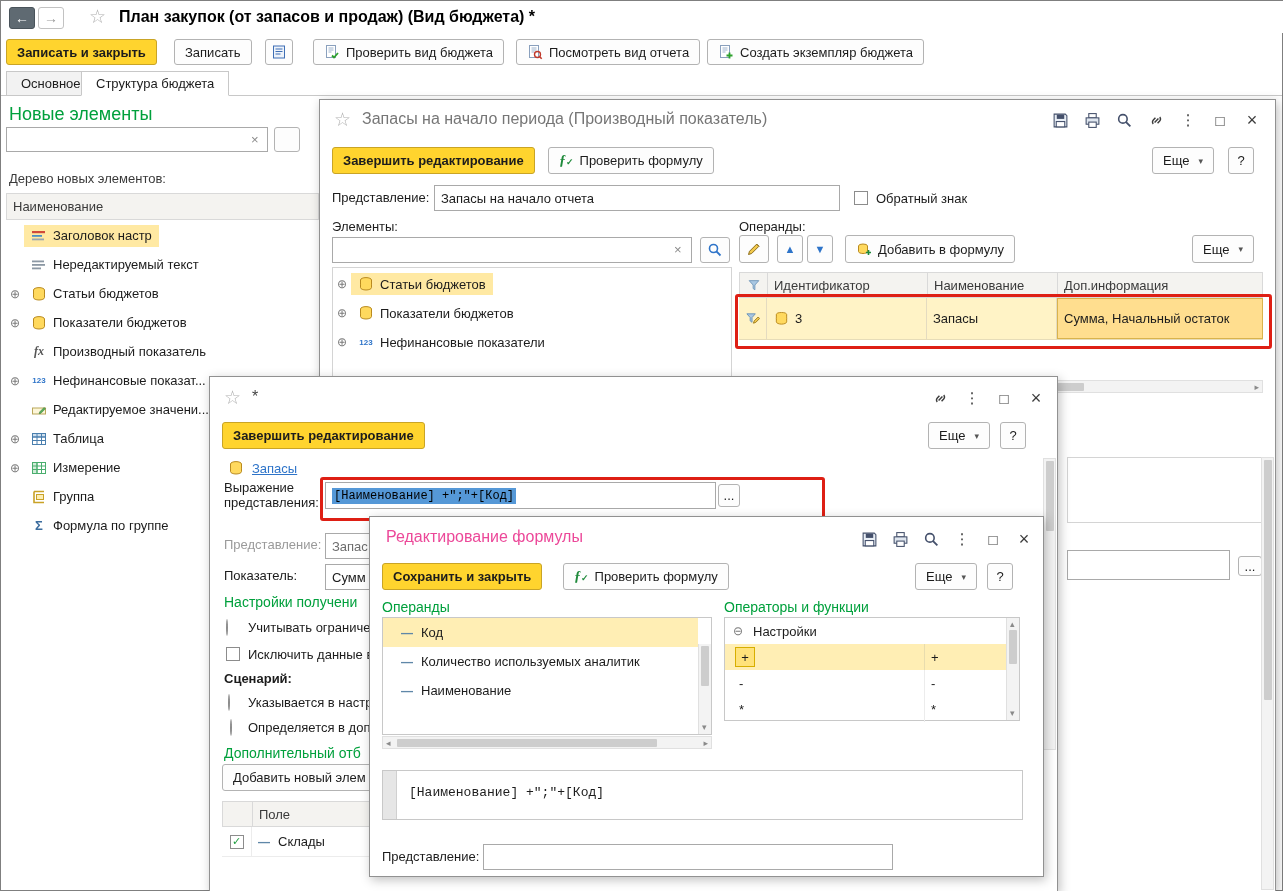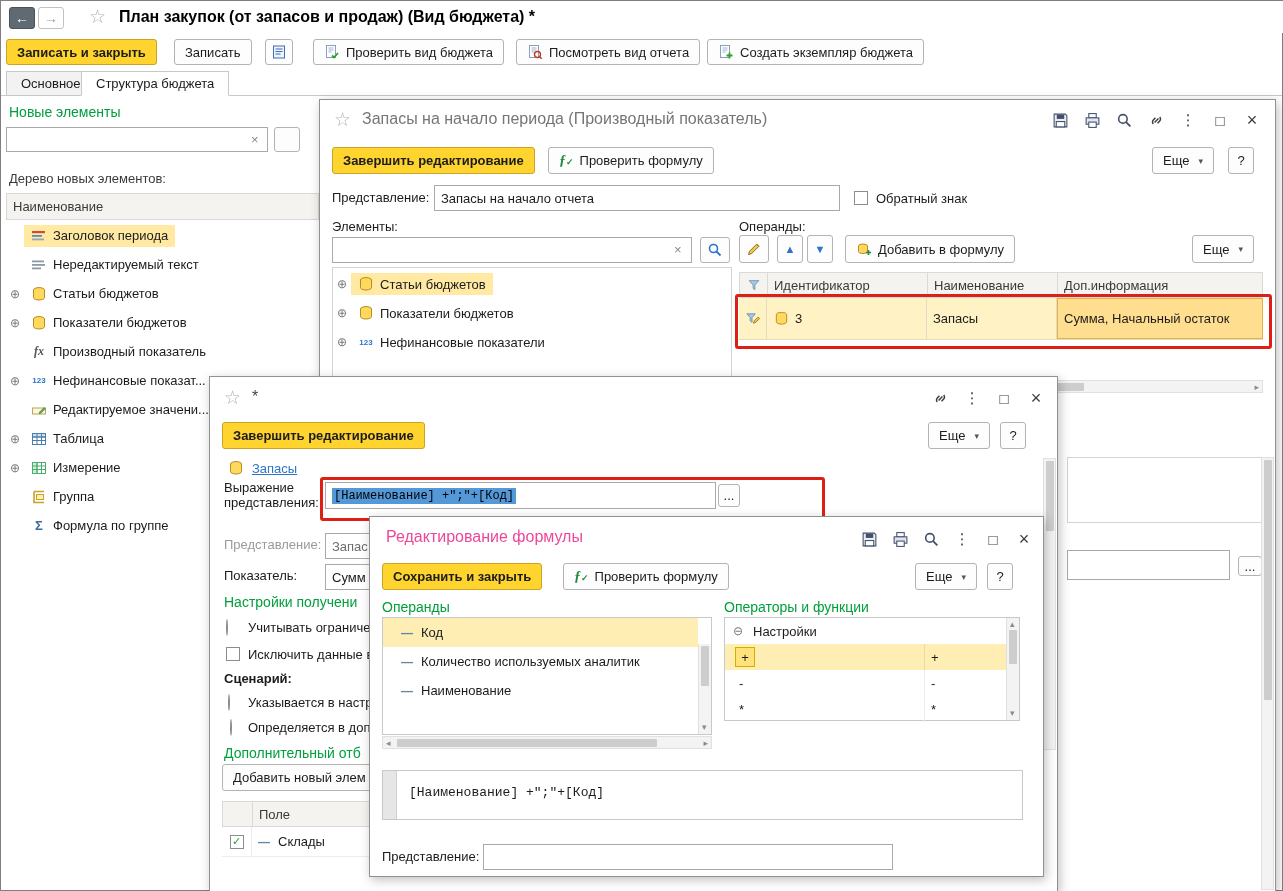--- a/index.html
+++ b/index.html
@@ -139,42 +139,42 @@
   </div>
 
   <div class="tab" style="left:5px">
       <span>Основное</span>
     </div>
   <div class="tab active" style="left:80px">
       <span>Структура бюджета</span>
     </div>
   <div class="content-line"></div>
 
-  <div class="lbl green" style="left:8px;top:103px;font-size:14px">Новые элементы</div>
+  <div class="lbl green" style="left:8px;top:103px;font-size:18px">Новые элементы</div>
   <input class="inp" style="left: 5px; top: 126px; width: 262px; height: 25px;">
   <span class="clearx" style="left:250px;top:131px">×</span>
   <div class="btn btn-sm abs" style="left:273px;top:126px;width:26px;height:25px"></div>
   <div class="lbl" style="left:8px;top:170px;color:#3a3a3a">Дерево новых элементов:</div>
   <div class="thead abs" style="left:5px;top:192px;width:313px;height:27px">
     <div class="thcell" style="border-right:none;width:100%">
         <span>Наименование</span>
       </div>
   </div>
 
   <div class="tree-row" style="left:5px;top:220px;width:310px">
     <span class="exp"></span>
     <span class="pill sel">
         <span class="icon16">
           <svg width="16" height="16" viewBox="0 0 16 16">
             <rect x="1" y="3" width="13" height="2.2" fill="#d04a3a"></rect>
             <rect x="1" y="7" width="10" height="1.8" fill="#4a90c4"></rect>
             <rect x="1" y="10.5" width="12" height="1.8" fill="#9aa7b0"></rect>
           </svg>
         </span>
-        <span>Заголовок периода</span>
+        <span>Заголовок настр</span>
       </span>
   </div>
   <div class="tree-row" style="left:5px;top:249px;width:310px">
     <span class="exp"></span>
     <span class="pill">
         <span class="icon16">
           <svg width="16" height="16" viewBox="0 0 16 16">
             <rect x="1" y="3.5" width="12" height="1.8" fill="#8c98a4"></rect>
             <rect x="1" y="7" width="13" height="1.8" fill="#8c98a4"></rect>
             <rect x="1" y="10.5" width="9" height="1.8" fill="#8c98a4"></rect>

